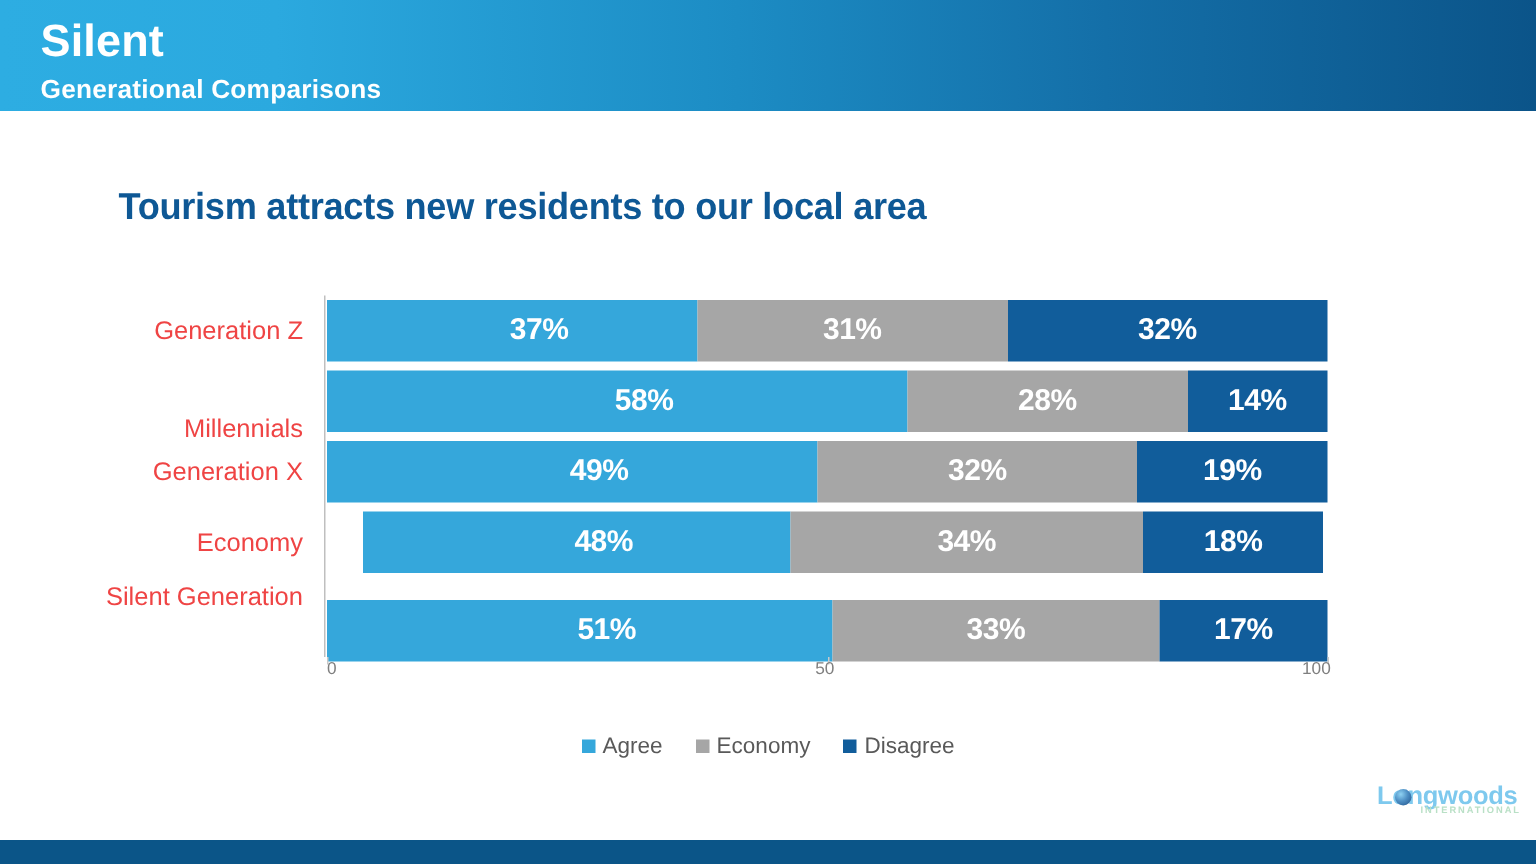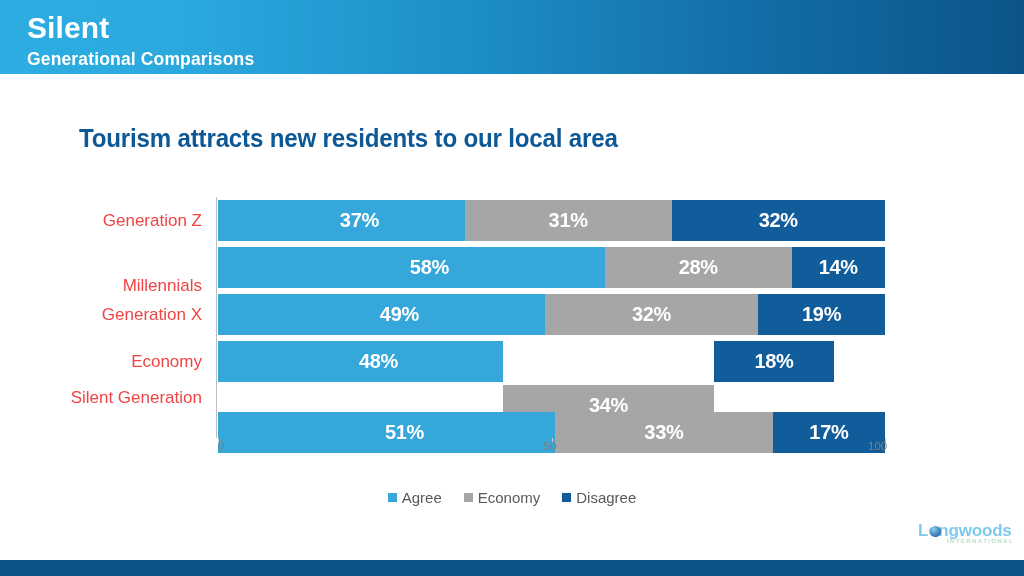--- a/index.html
+++ b/index.html
@@ -224,25 +224,25 @@
         <div class="seg seg-agree" style="background: rgb(53, 167, 219); width: 386.86px;">58%</div>
         <div class="seg seg-neutral" style="background: rgb(166, 166, 166); width: 186.76px;">28%</div>
         <div class="seg seg-disagree" style="background: rgb(17, 93, 155); width: 93.38px;">14%</div>
       </div>
       <div class="bar-row" style="top: 294px;">
         <div class="seg seg-agree" style="background: rgb(53, 167, 219); width: 326.83px;">49%</div>
         <div class="seg seg-neutral" style="background: rgb(166, 166, 166); width: 213.44px;">32%</div>
         <div class="seg seg-disagree" style="background: rgb(17, 93, 155); width: 126.73px;">19%</div>
       </div>
       <div class="bar-row" style="top: 341px;">
-        <div class="seg seg-agree" style="background: rgb(53, 167, 219); width: 285px;">48%</div>
-        <div class="seg seg-neutral" style="background: rgb(166, 166, 166); width: 211px; margin-top: 44px;">34%</div>
+        <div class="seg seg-agree" style="background: rgb(53, 167, 219); width: 285px; margin-left: 24px;">48%</div>
+        <div class="seg seg-neutral" style="background: rgb(166, 166, 166); width: 235px;">34%</div>
         <div class="seg seg-disagree" style="background: rgb(17, 93, 155); width: 120.06px;">18%</div>
       </div>
-      <div class="bar-row" style="top: 412px;">
+      <div class="bar-row" style="top: 400px;">
         <div class="seg seg-agree" style="background: rgb(53, 167, 219); width: 340.17px;">51%</div>
         <div class="seg seg-neutral" style="background: rgb(166, 166, 166); width: 220.11px;">33%</div>
         <div class="seg seg-disagree" style="background: rgb(17, 93, 155); width: 113.39px;">17%</div>
       </div>
     </div>
   <div id="cat-labels">
       <div class="cat-label" style="top: 210px;">Generation Z</div>
       <div class="cat-label" style="top: 275px;">Millennials</div>
       <div class="cat-label" style="top: 304px;">Generation X</div>
       <div class="cat-label" style="top: 351px;">Economy</div>

